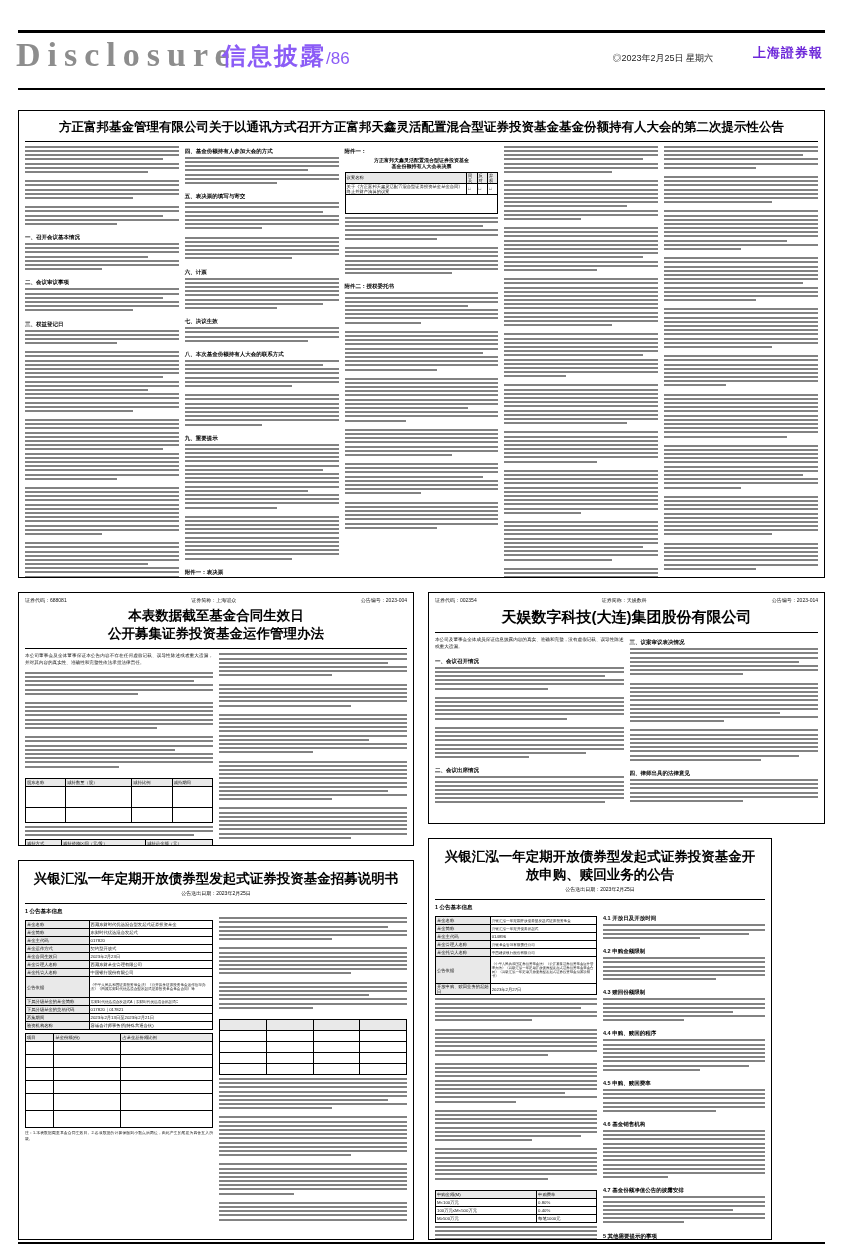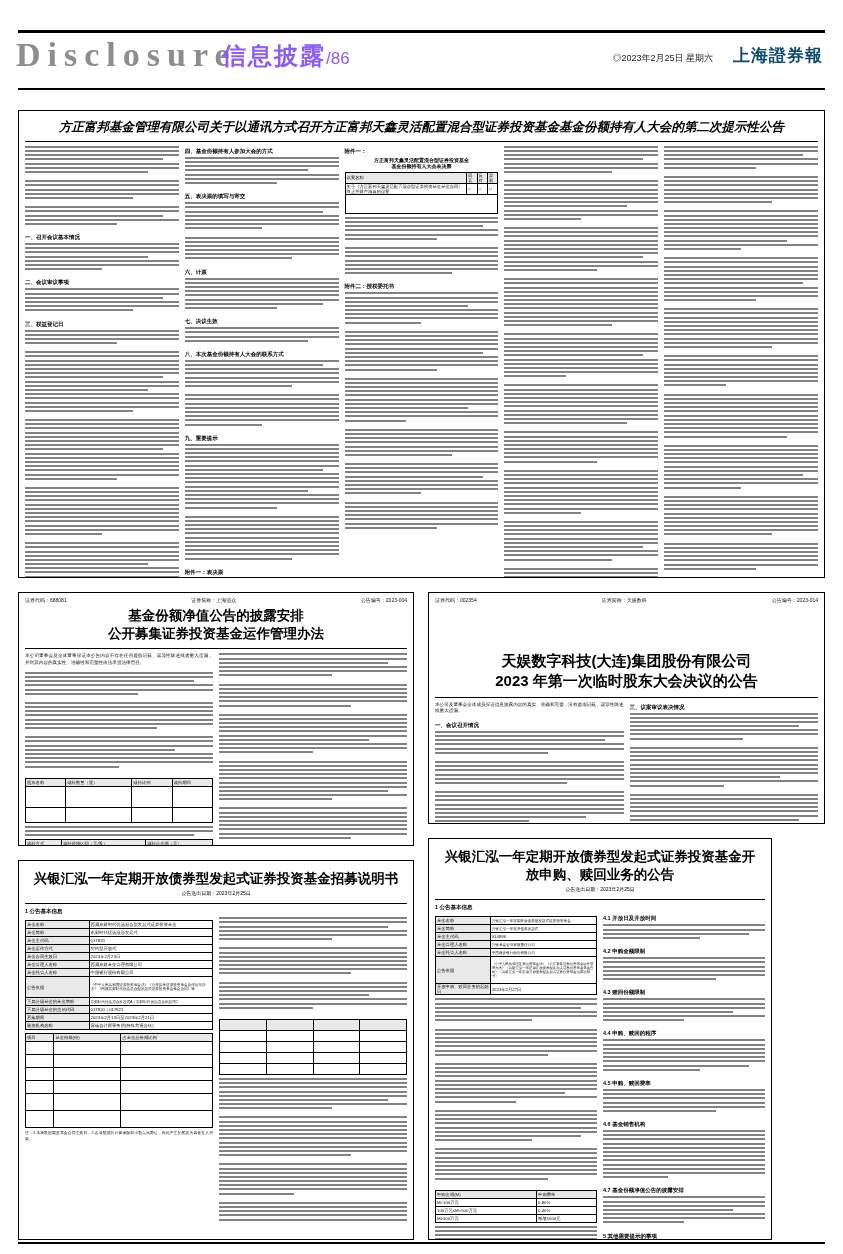--- a/index.html
+++ b/index.html
@@ -22,32 +22,32 @@
   .cn-title{
     position:absolute;left:222px;top:40px;
     font-size:24px;font-weight:700;color:#8b5cf6;letter-spacing:2px;
   }
   .cn-title .pg{font-size:17px;font-weight:400;letter-spacing:0;}
   .date-line{
     position:absolute;right:130px;top:52px;font-size:9px;color:#222;white-space:nowrap;
   }
   .paper-name{
     position:absolute;right:20px;top:44px;
-    font-size:17px;font-weight:700;color:#0c4a6e;letter-spacing:1px;
+    font-size:13px;font-weight:700;color:#6d28d9;letter-spacing:1px;
     font-family:Liberation Sans, sans-serif;
   }
   
   .box{
     position:absolute;border:1px solid #000;box-sizing:border-box;background:#fff;
     overflow:hidden;
   }
   .box .hl{
     text-align:center;font-weight:700;color:#000;line-height:1.35;
   }
-  .box .hl.big{font-size:12.5px;font-style:italic;}
+  .box .hl.big{font-size:12.5px;}
   .box .hl.mid{font-size:13.5px;}
   .hdr-meta{font-size:5px;color:#111;display:flex;justify-content:space-between;padding:0 6px;}
   .hdr-meta span{white-space:nowrap;}
   .rule-thin{height:1px;background:#000;margin:3px 6px 4px 6px;}
   
   .cols{display:flex;gap:6px;padding:4px 6px 6px 6px;}
   .col{flex:1;}
   .ln{height:2px;background:#5f5f5f;margin-bottom:2.2px;opacity:.78;}
   .ln.s9{width:90%}.ln.s8{width:80%}.ln.s7{width:70%}.ln.s6{width:60%}
   .ln.s5{width:50%}.ln.s4{width:40%}.ln.s10{width:100%}
@@ -590,21 +590,21 @@
     </div>
   </div>
 
   <div class="box" style="left:18px;top:592px;width:396px;height:254px;">
     <div class="hdr-meta" style="padding-top:4px;">
       <span>证券代码：688081</span>
       <span>证券简称：上海谊众</span>
       <span>公告编号：2023-004</span>
     </div>
     <div style="padding:4px 10px 2px 10px;">
-      <div class="hl mid">基金份额净值公告的披露安排</div>
+      <div class="hl mid">本表数据截至基金合同生效日</div>
       <div class="hl mid">公开募集证券投资基金运作管理办法</div>
     </div>
     <div class="rule-thin"></div>
     <div class="cols" style="padding-top:0;">
       <div class="col">
         <div class="smalltxt">本公司董事会及全体董事保证本公告内容不存在任何虚假记载、误导性陈述或者重大遗漏，并对其内容的真实性、准确性和完整性依法承担法律责任。</div>
         <div class="gap"></div>
         <div class="ln s10"></div>
           <div class="ln s10"></div>
           <div class="ln s9"></div>
@@ -718,22 +718,21 @@
     </div>
   </div>
 
   <div class="box" style="left:428px;top:592px;width:397px;height:232px;">
     <div class="hdr-meta" style="padding-top:4px;">
       <span>证券代码：002354</span>
       <span>证券简称：天娱数科</span>
       <span>公告编号：2023-014</span>
     </div>
     <div style="padding:4px 10px 2px 10px;">
-      <div class="hl mid" style="font-size:15px;margin-top:44px;">天娱数字科技(大连)集团股份有限公司</div>
-      <div class="hl mid" style="font-size:15px;">2023 年第一次临时股东大会决议的公告</div>
+      <div class="hl mid" style="font-size:15px;">天娱数字科技(大连)集团股份有限公司</div>
     </div>
     <div class="rule-thin"></div>
     <div class="cols" style="padding-top:0;">
       <div class="col">
         <div class="smalltxt">本公司及董事会全体成员保证信息披露内容的真实、准确和完整，没有虚假记载、误导性陈述或重大遗漏。</div>
         <div class="gap"></div>
         <div class="minihead">一、会议召开情况</div>
         <div class="ln s10"></div>
           <div class="ln s10"></div>
           <div class="ln s9"></div>

